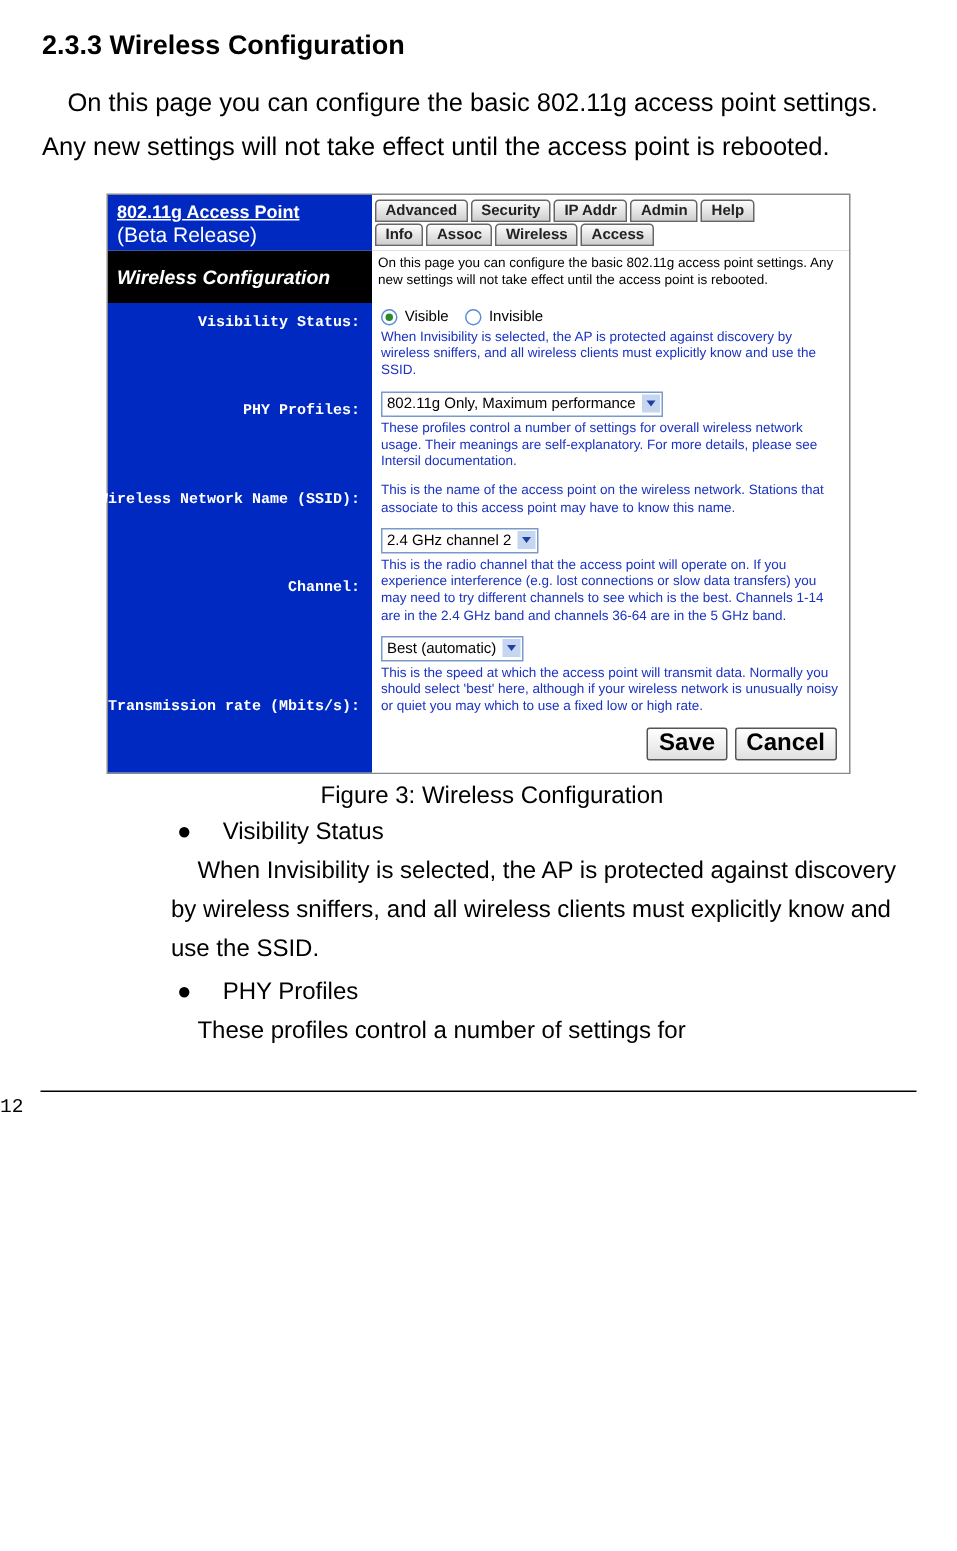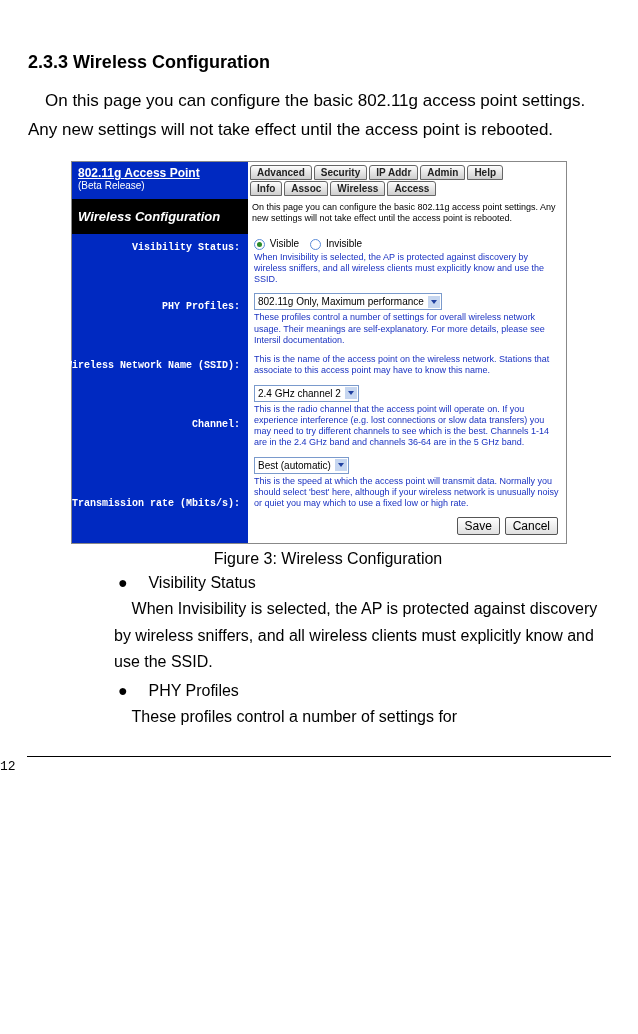--- a/index.html
+++ b/index.html
@@ -5,21 +5,20 @@
   body {
     margin: 0;
     padding: 0;
     font-family: Verdana, Arial, sans-serif;
     background: #fff;
     width: 638px;
   }
   .page {
     padding: 18px 28px 10px 28px;
     box-sizing: border-box;
-    margin-top: 32px;
   }
   h3.section-heading {
     font-family: Verdana, Arial, sans-serif;
     font-weight: bold;
     font-size: 18px;
     margin: 2px 0 14px 0;
   }
   .intro {
     font-size: 17px;
     line-height: 1.7;
@@ -42,21 +41,21 @@
     color: #fff;
     padding: 4px 6px 2px 6px;
     box-sizing: border-box;
   }
   .ss-title .t1 {
     font-weight: bold;
     font-size: 12px;
     text-decoration: underline;
   }
   .ss-title .t2 {
-    font-size: 10px;
+    font-size: 14px;
   }
   .ss-tabs {
     flex: 1;
     background: #fff;
   }
   .tab-rows { padding: 2px 2px; }
   .tab-row { display: flex; gap: 2px; margin: 1px 0; }
   .tab {
     background: linear-gradient(#fdfdfd,#cfcfcf);
     border: 1px solid #666;
@@ -169,24 +168,25 @@
   }
   .btn-row {
     text-align: right;
     padding: 4px 4px 4px 0;
   }
   .btn {
     display: inline-block;
     border: 1px solid #555;
     border-radius: 2px;
     background: linear-gradient(#fff,#e0e0e0);
-    font-size: 12px;
+    font-size: 16px;
     padding: 1px 7px;
     cursor: pointer;
     margin-left: 2px;
+    font-weight: bold;
   }
   .caption {
     text-align: center;
     font-size: 16px;
     margin: 2px 0 6px 100px;
     width: 400px;
   }
   .bullets {
     margin-left: 86px;
     margin-right: 10px;

